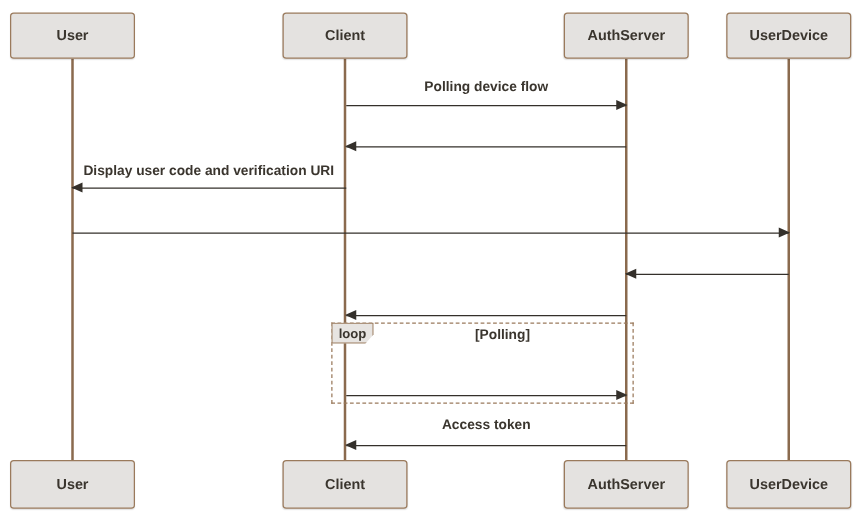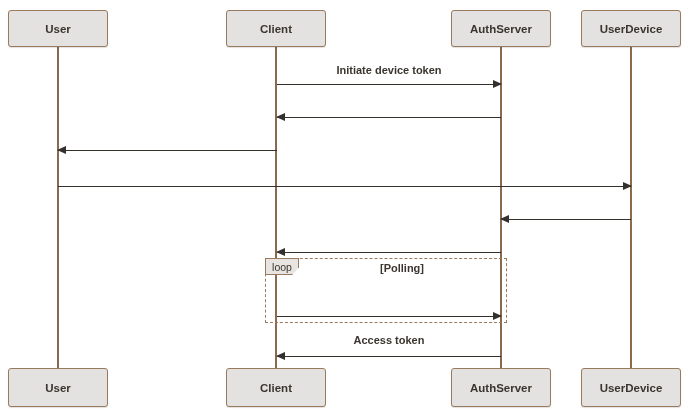--- a/index.html
+++ b/index.html
@@ -28,21 +28,21 @@
   .head.l{left:-1px;border-top:4px solid transparent;border-bottom:4px solid transparent;border-right:9px solid #34302b;}
   .loopbox{
     position:absolute;left:265px;top:258px;width:242px;height:65px;
     border:1.5px dashed #9a7a5c;box-sizing:border-box;
   }
   .looptab{
     position:absolute;left:265px;top:258px;width:34px;height:17px;
     background:#e7e4e1;border:1px solid #9a7a5c;box-sizing:border-box;
     clip-path:polygon(0 0,100% 0,100% 55%,80% 100%,0 100%);
     display:flex;align-items:center;justify-content:center;
-    font-size:10.5px;font-weight:normal;color:#3a352e;
+    font-size:10.5px;font-weight:bold;color:#3a352e;
   }
 </style>
 </head>
 <body>
 
 <div class="canvas">
 
   <div class="lifeline" style="left:57px"></div>
   <div class="lifeline" style="left:275px"></div>
   <div class="lifeline" style="left:500px"></div>
@@ -54,29 +54,30 @@
   <div class="actor" style="left:226px;top:10px">
       <span>Client</span>
     </div>
   <div class="actor" style="left:451px;top:10px">
       <span>AuthServer</span>
     </div>
   <div class="actor" style="left:581px;top:10px">
       <span>UserDevice</span>
     </div>
 
-  <div class="mlabel" style="left:389px;top:63px">Initiate device token</div>
+  <div class="mlabel" style="left:389px;top:63px">Polling device flow</div>
   <div class="arrow" style="left:277px;top:84px;width:224px">
       <div class="head r"></div>
     </div>
 
   <div class="arrow" style="left:277px;top:117px;width:224px">
       <div class="head l"></div>
     </div>
 
+  <div class="mlabel" style="left:167px;top:130px">Display user code and verification URI</div>
   <div class="arrow" style="left:58px;top:150px;width:219px">
       <div class="head l"></div>
     </div>
 
   <div class="arrow" style="left:58px;top:186px;width:573px">
       <div class="head r"></div>
     </div>
 
   <div class="arrow" style="left:501px;top:219px;width:130px">
       <div class="head l"></div>

